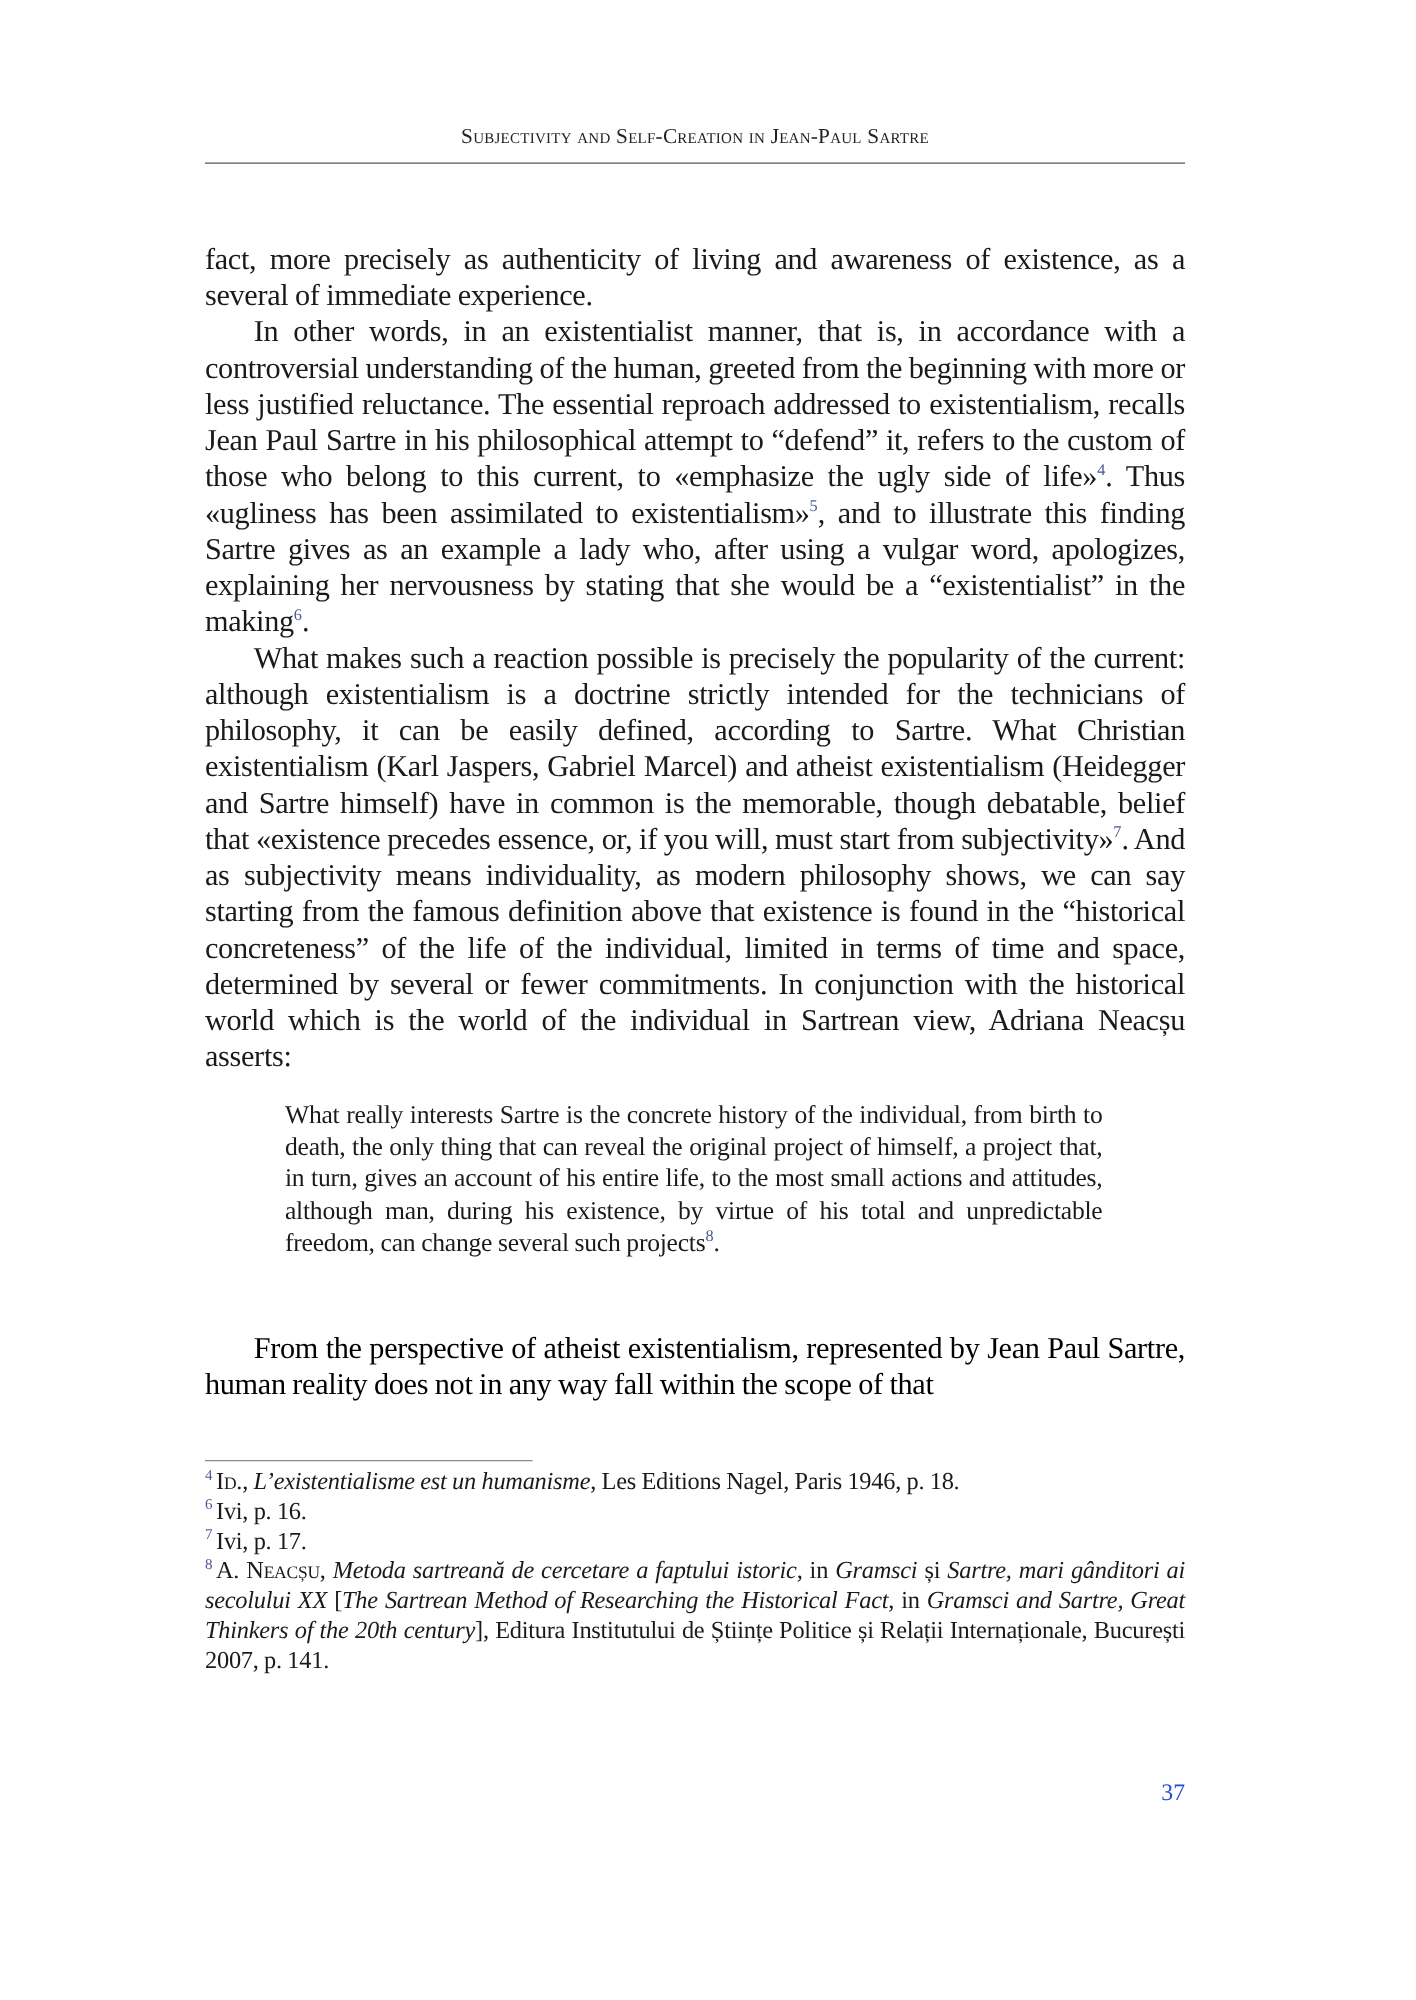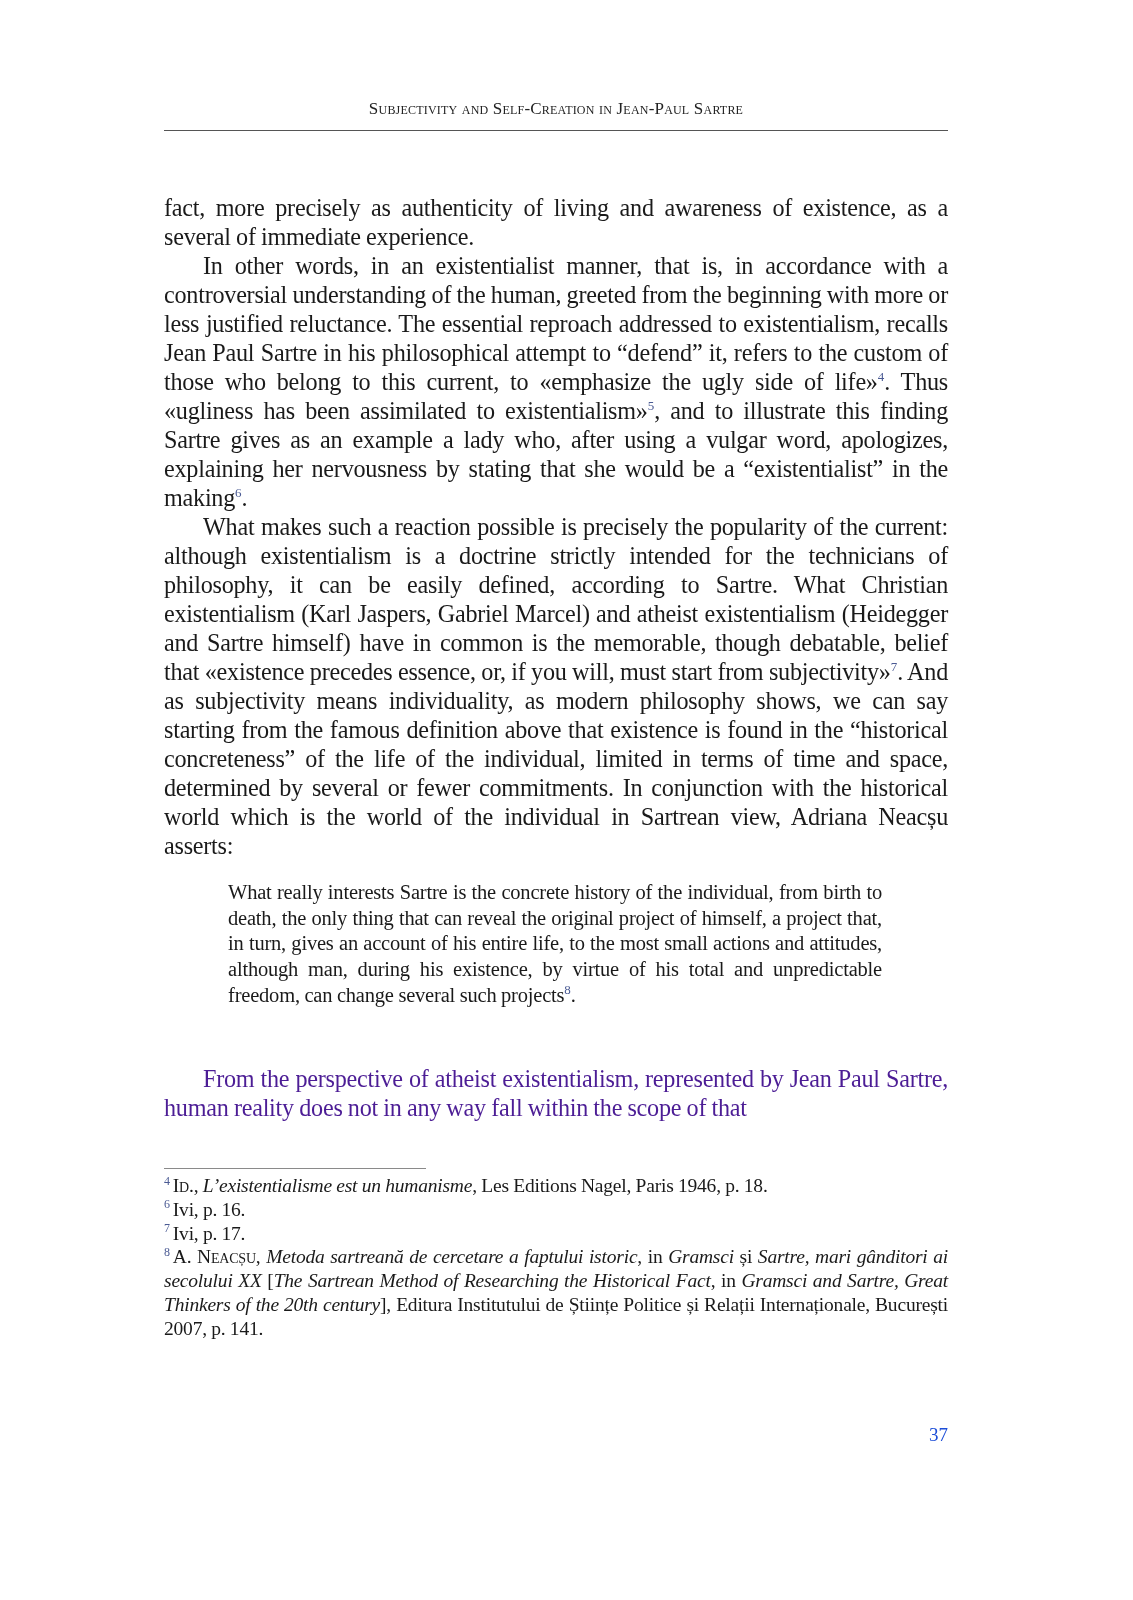--- a/index.html
+++ b/index.html
@@ -12,21 +12,21 @@
   .body-text { position: absolute; left: 164px; top: 193px; width: 784px; font-size: 24.2px; line-height: 29px; text-align: justify; color: #1a1a1a; letter-spacing: -0.25px; word-spacing: -0.5px; }
   .body-text p { margin: 0; }
   .body-text p.indent { text-indent: 39px; }
   .body-text p.noindent { text-indent: 0; }
 
   sup.fnref { font-size: 13px; color: #4a5a93; vertical-align: super; line-height: 0; letter-spacing: 0; }
 
   .block-quote { position: absolute; left: 228px; top: 880px; width: 654px; font-size: 20.5px; line-height: 25.7px; text-align: justify; color: #1a1a1a; letter-spacing: -0.2px; word-spacing: -0.3px; }
   .block-quote p { margin: 0; font-family: Liberation Serif, serif; }
 
-  .body-after { position: absolute; left: 164px; top: 1064px; width: 784px; font-size: 24.2px; line-height: 29px; text-align: justify; color: #4c1d95; letter-spacing: -0.25px; word-spacing: -0.5px; }
+  .body-after { position: absolute; left: 164px; top: 1064px; width: 784px; font-size: 24.2px; line-height: 29px; text-align: justify; color: #000000; letter-spacing: -0.25px; word-spacing: -0.5px; }
   .body-after p { margin: 0; text-indent: 39px; }
 
   .fn-rule { position: absolute; left: 164px; top: 1168px; width: 262px; height: 0; border-top: 1px solid #8a8a8a; }
 
   .footnotes { position: absolute; left: 164px; top: 1150px; width: 784px; font-size: 19.5px; line-height: 23.8px; color: #1a1a1a; text-align: justify; letter-spacing: -0.2px; word-spacing: -0.3px; }
   .footnotes .fn { margin: 0; }
   .footnotes .fn:first-child { margin-top: 0; }
   .fn-num { font-size: 12px; color: #4a5a93; vertical-align: super; line-height: 0; margin-right: 3px; }
   .sc { font-variant: small-caps; }
   .it { font-style: italic; }

